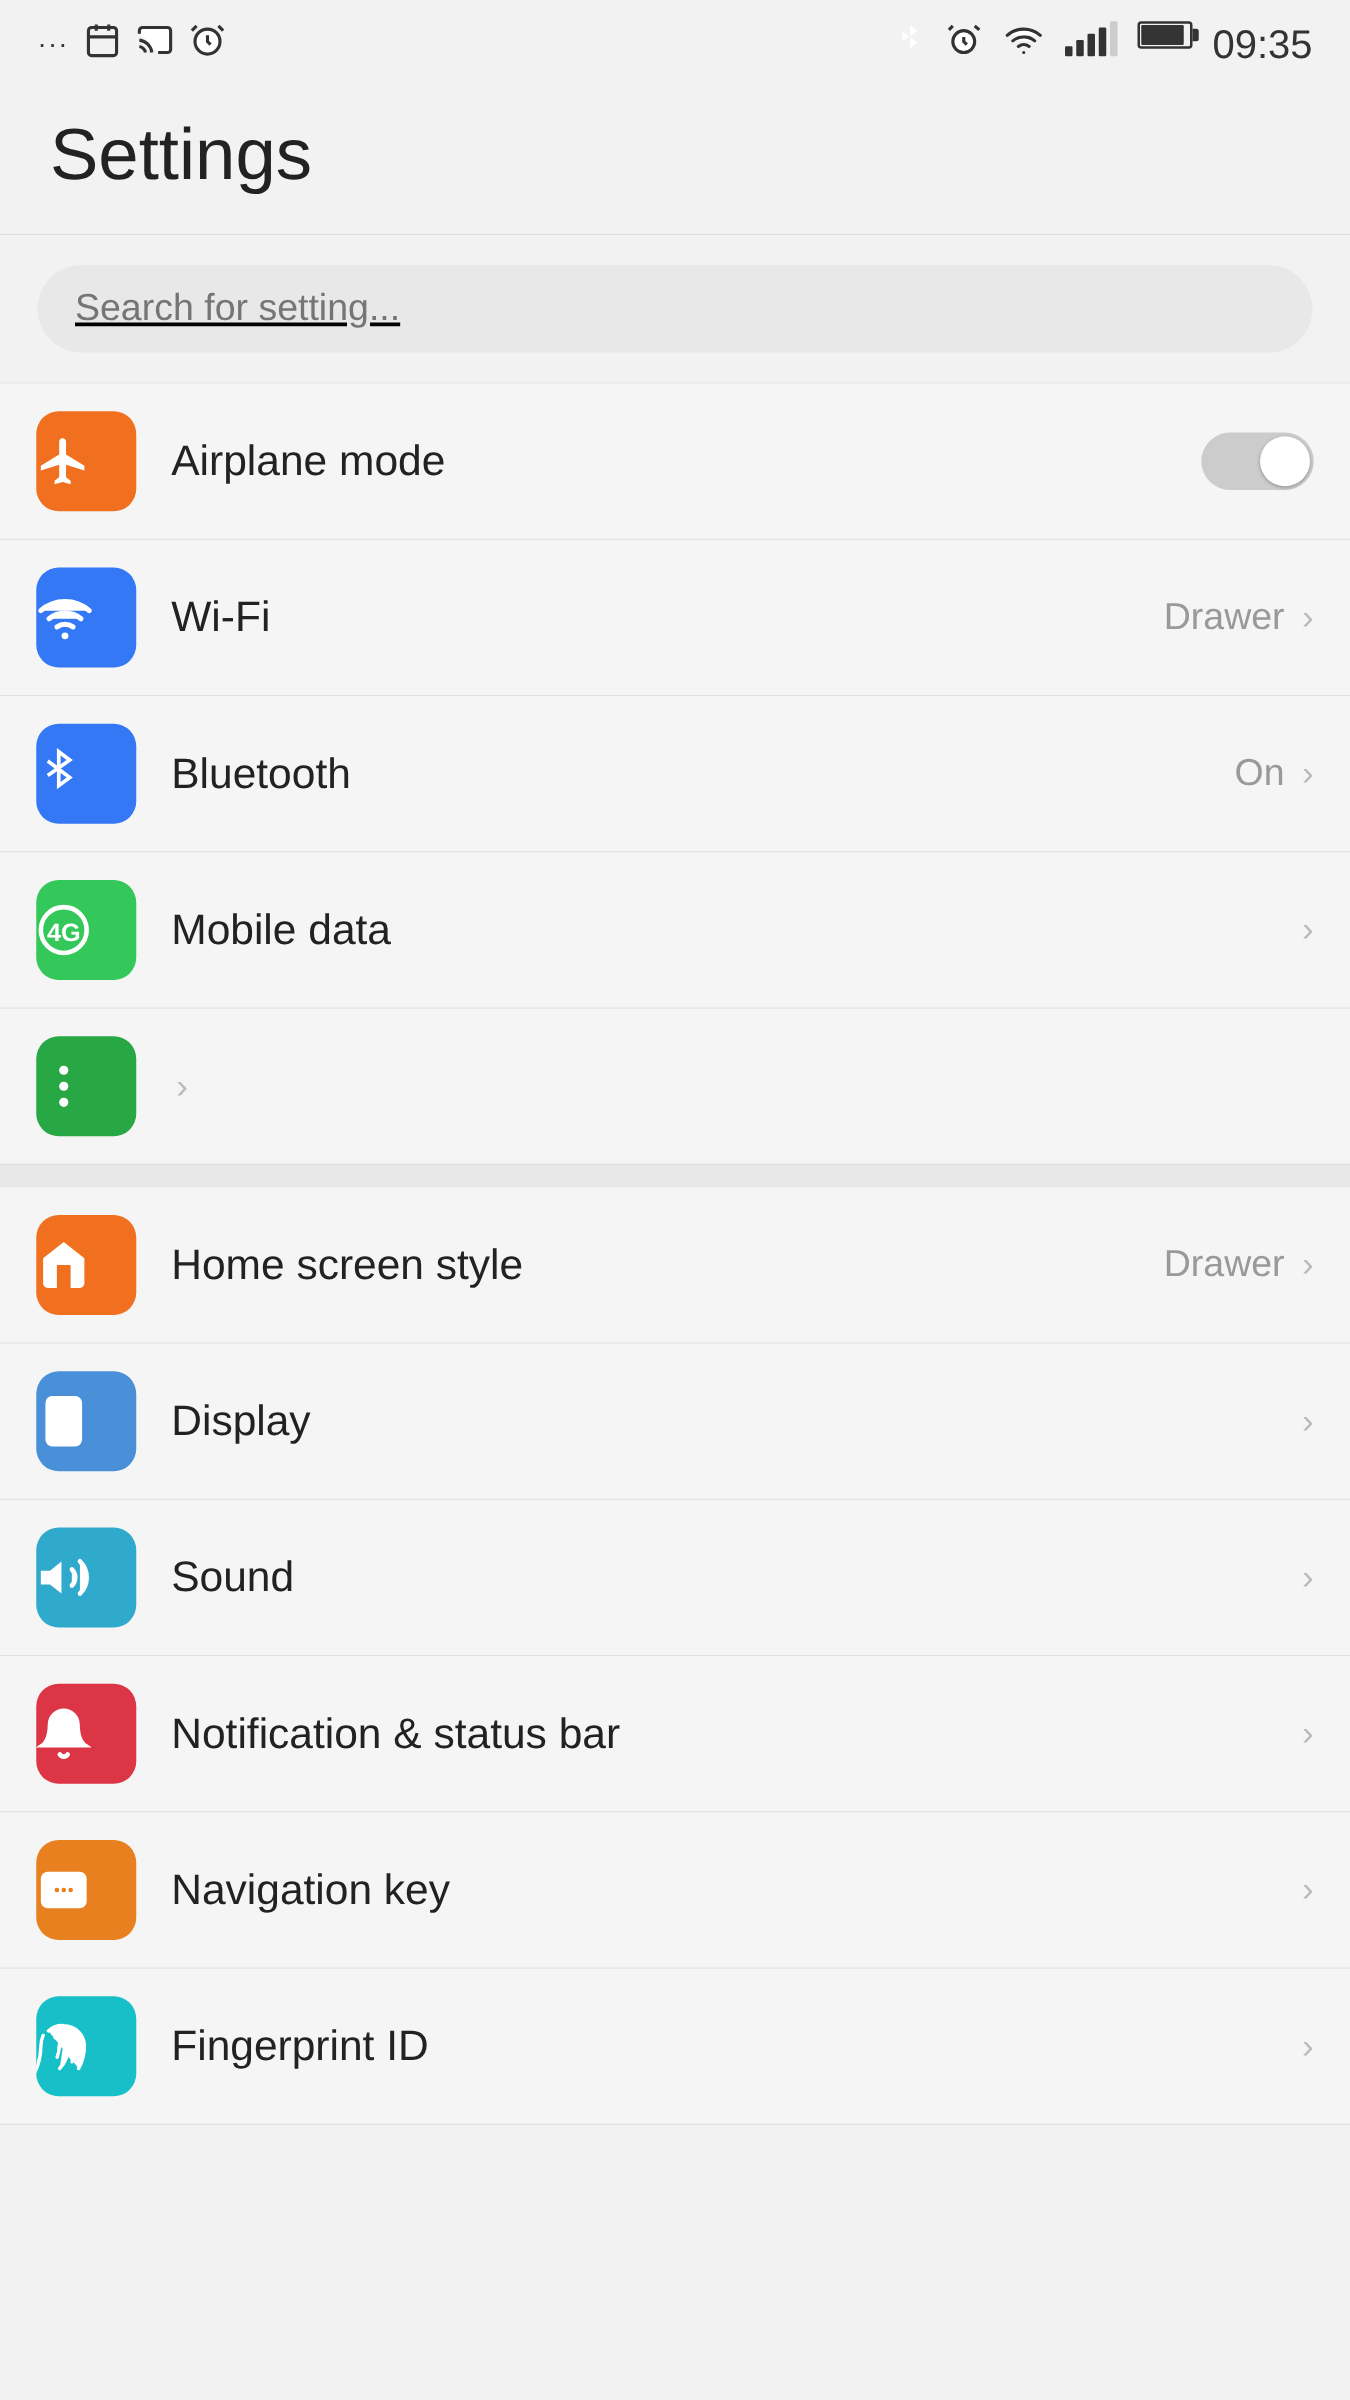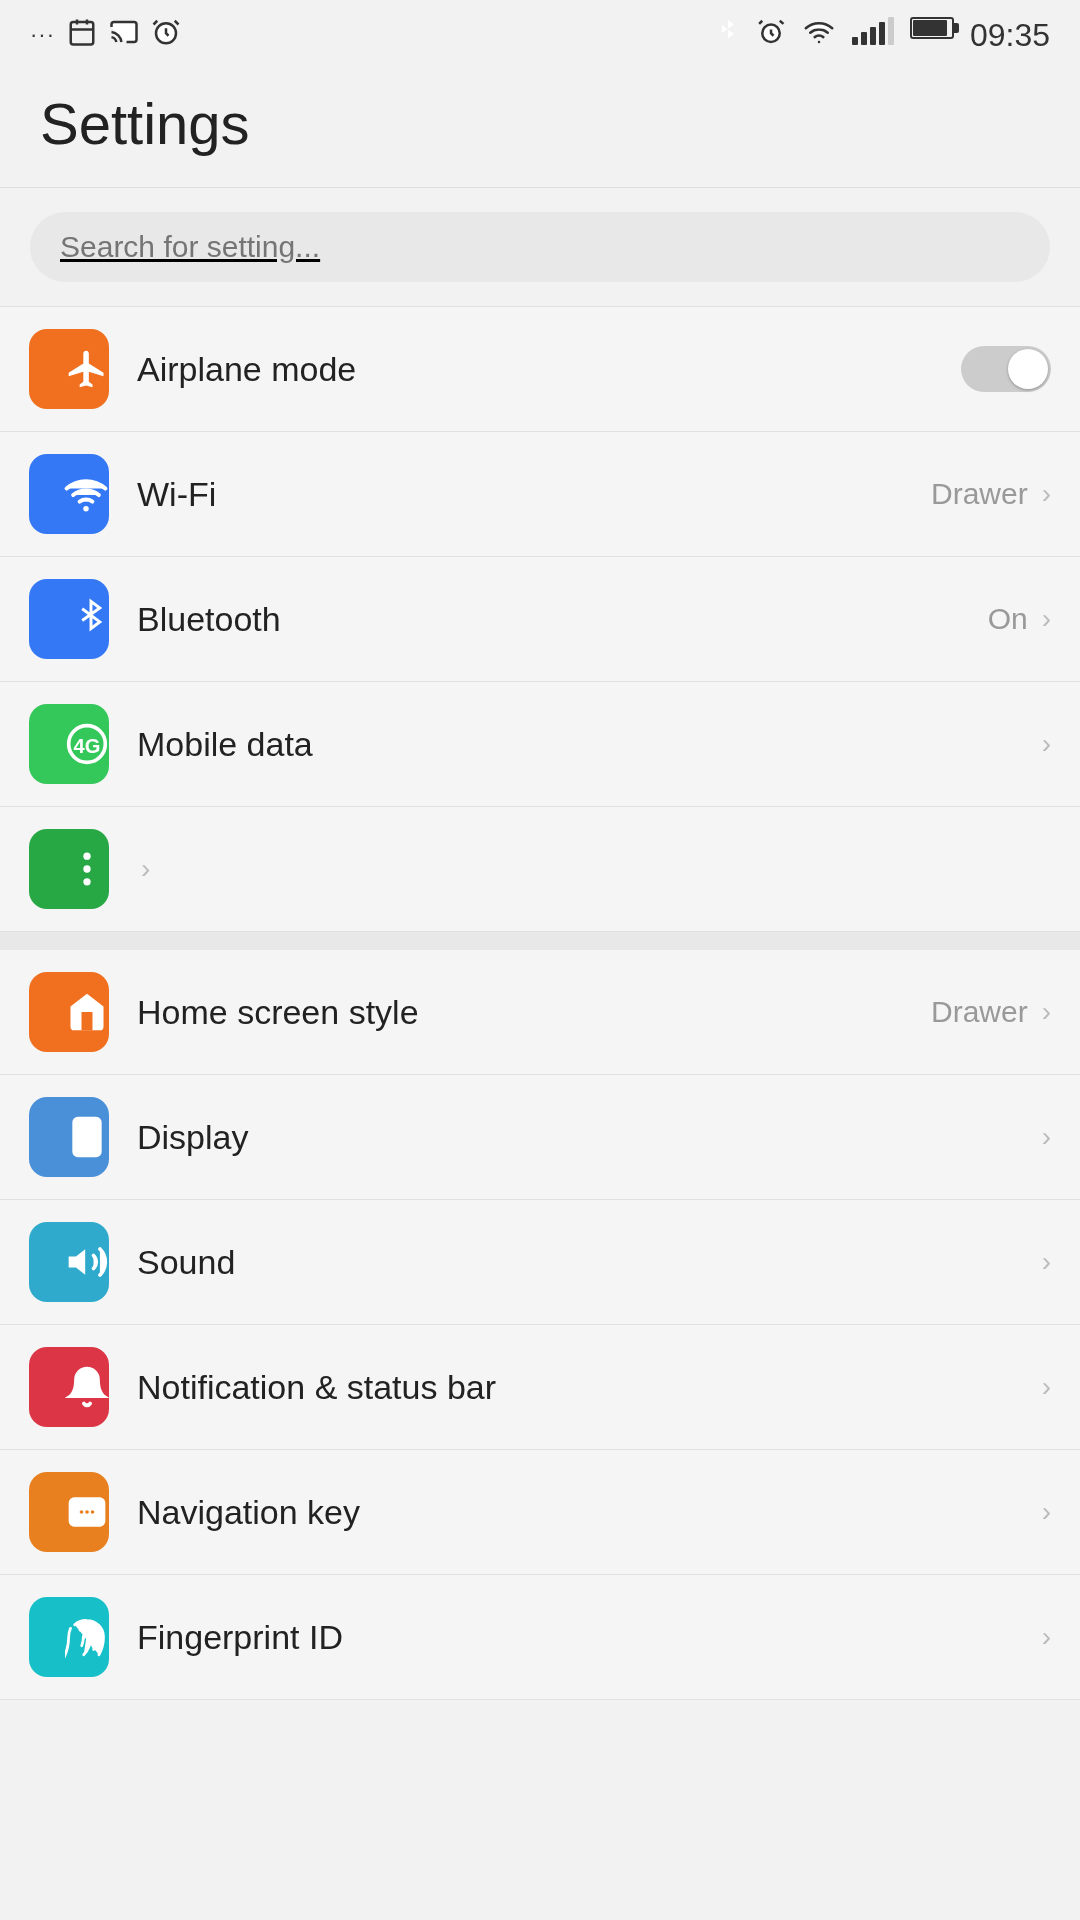--- a/index.html
+++ b/index.html
@@ -133,21 +133,21 @@
       min-height: 110px;
       cursor: pointer;
     }
 
     .item-icon {
       width: 80px;
       height: 80px;
       border-radius: 18px;
       display: flex;
       align-items: center;
-      justify-content: flex-end;
+      justify-content: flex-start;
       margin-right: 28px;
       flex-shrink: 0;
       font-size: 38px;
       color: white;
     }
 
     .icon-orange { background: #f07020; }
     .icon-blue { background: #3478f6; }
     .icon-blue-dark { background: #3478f6; }
     .icon-green { background: #34c759; }

